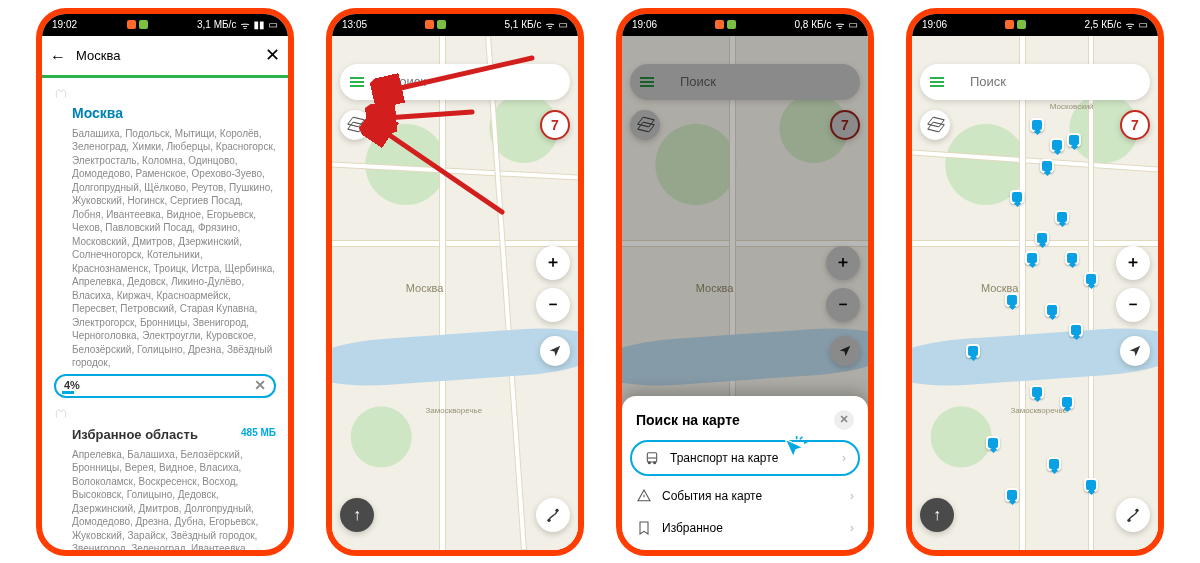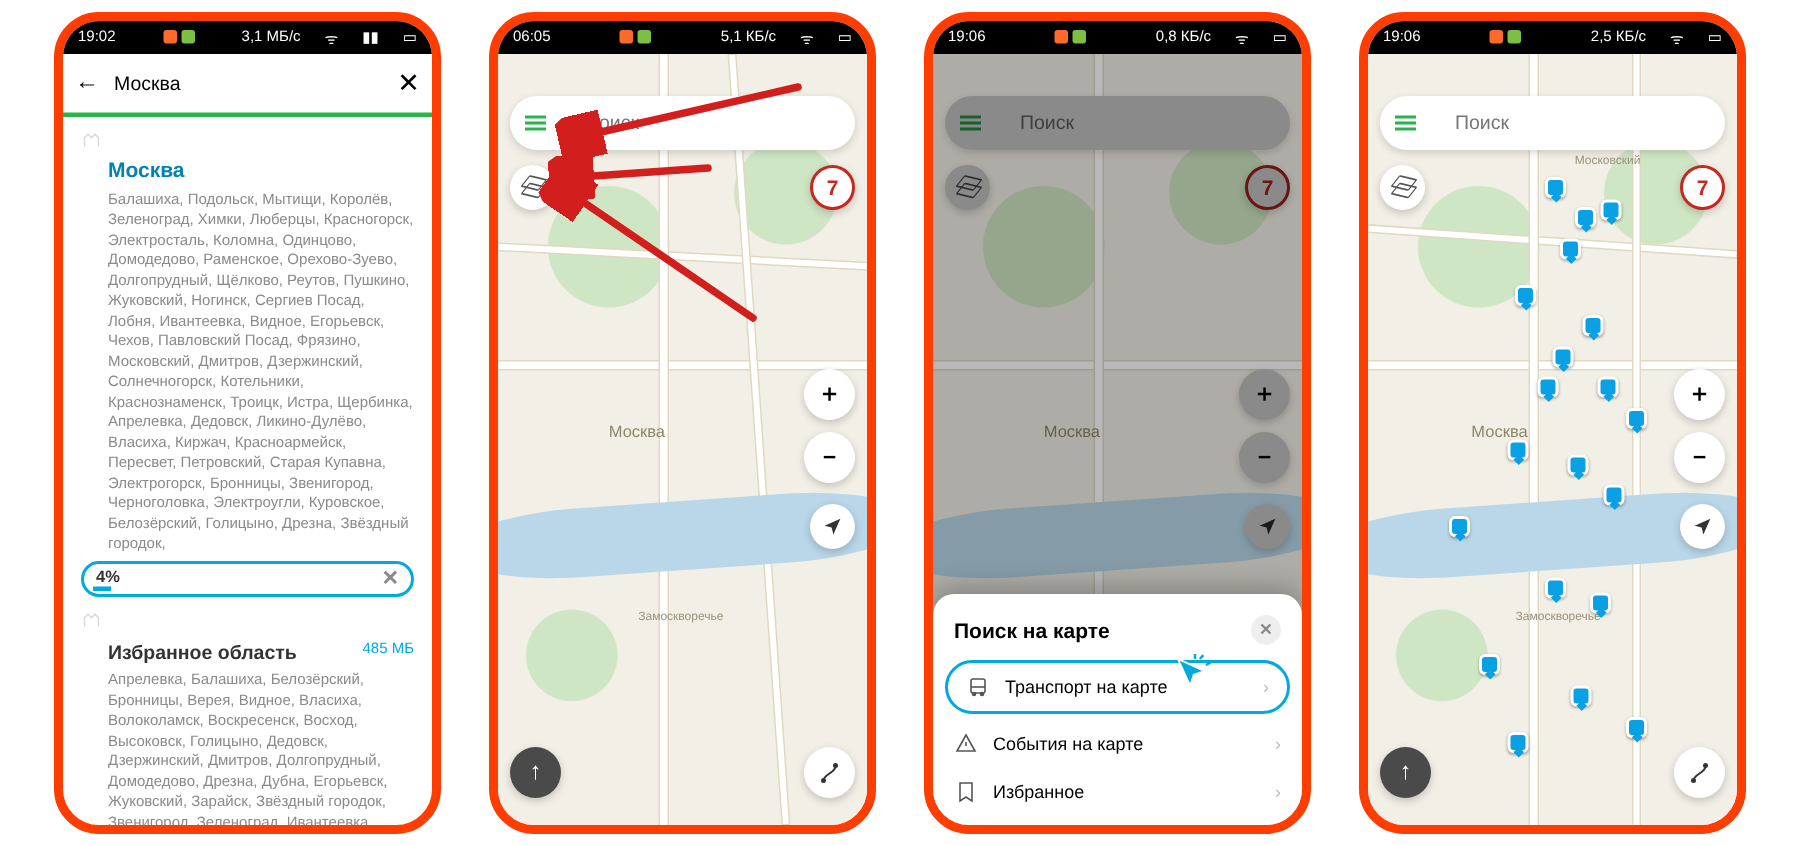--- a/index.html
+++ b/index.html
@@ -13,40 +13,40 @@
     --map2:#e8e2cf;
     --river:#b9d7e8;
     --green2:#cfe6c4;
     --road:#ffffff;
   }
   *{box-sizing:border-box;font-family:-apple-system,Helvetica,Arial,sans-serif}
   body{margin:0;background:#fff;width:1200px;height:563px;display:flex;gap:32px;justify-content:center;align-items:center}
   .phone{width:258px;height:548px;border:6px solid var(--bezel);border-radius:30px;overflow:hidden;position:relative;background:#fff;display:flex;flex-direction:column}
   
   .status{height:22px;background:#000;color:#fff;display:flex;align-items:center;justify-content:space-between;font-size:10px;padding:0 10px;flex-shrink:0}
-  .status .r{display:flex;gap:16px;align-items:center}
+  .status .r{display:flex;gap:4px;align-items:center}
   .status .badges{display:flex;gap:3px;align-items:center}
   .badge{width:9px;height:9px;border-radius:2px}
   
   .topbar{height:42px;border-bottom:3px solid var(--green);display:flex;align-items:center;padding:0 8px;gap:8px;background:#fff;flex-shrink:0}
   .topbar .arrow{font-size:16px;font-weight:700}
   .topbar input{flex:1;border:none;font-size:13px;outline:none;background:transparent}
   .topbar .x{font-size:18px}
   
   .mapbar{position:absolute;top:28px;left:8px;right:8px;height:36px;background:#fff;border-radius:20px;display:flex;align-items:center;padding:16px 10px;gap:24px;box-shadow:0 2px 6px rgba(0,0,0,.15)}
   .hamb{display:flex;flex-direction:column;gap:2px}
   .hamb span{display:block;width:14px;height:2px;background:var(--green)}
   .mapbar input{flex:1;border:none;font-size:13px;outline:none;color:#888;background:transparent}
   .mic{width:10px;height:16px;border:1.5px solid #333;border-radius:6px;position:relative}
   .mic::after{content:"";position:absolute;bottom:-4px;left:3px;width:3px;height:4px;background:#333}
   
   .list{flex:1;overflow:hidden;padding:8px 12px 0 12px;font-size:10px;color:var(--muted);line-height:1.35}
   .list h4{margin:4px 0 4px 0;font-size:14px;color:#0083b3;font-weight:700}
   .list h5{margin:6px 0 4px 0;font-size:13px;color:#333;font-weight:700;display:flex;justify-content:space-between}
-  .list h5 .size{color:var(--accent);font-size:10px;font-weight:400}
+  .list h5 .size{color:var(--accent);font-size:10px;font-weight:700}
   .dl{margin:4px 0 8px 0;border:2px solid var(--accent);border-radius:14px;height:24px;display:flex;align-items:center;padding:0 8px;justify-content:space-between;position:relative}
   .dl .pct{font-size:11px;font-weight:700;color:#333}
   .dl .x2{font-size:14px;font-weight:700}
   .dl .bar{position:absolute;left:6px;bottom:2px;height:3px;width:12px;background:var(--accent)}
   .region-icon{display:inline-block;width:14px;height:14px;vertical-align:middle;margin-right:4px;margin-left:-18px;opacity:.35}
   .list .row{padding-left:18px}
   
   .map{flex:1;position:relative;background:
       radial-gradient(circle at 30% 25%, var(--green2) 0 40px, transparent 41px),
       radial-gradient(circle at 78% 18%, var(--green2) 0 34px, transparent 35px),
@@ -130,21 +130,21 @@
       </h5>
       <div>
         <span>Апрелевка, Балашиха, Белозёрский, Бронницы, Верея, Видное, Власиха, Волоколамск, Воскресенск, Восход, Высоковск, Голицыно, Дедовск, Дзержинский, Дмитров, Долгопрудный, Домодедово, Дрезна, Дубна, Егорьевск, Жуковский, Зарайск, Звёздный городок, Звенигород, Зеленоград, Ивантеевка, Истра, Кашира, Киржач, Клин, Коломна, Королёв, Котельники, Красноармейск, Красногорск, Краснозаводск, Краснознаменск, Кубинка, Куровское, Ликино-Дулёво, Лобня, Лосино-Петровский, Лотошино, Луховицы, Лыткарино, Люберцы, Можайск, Молодёжный, </span>
       </div>
     </div>
   </div>
 </div>
 
 <div class="phone">
   <div class="status">
-    <span>06:05</span>
+    <span>13:05</span>
     <span class="badges">
         <span class="badge" style="background:#ff6a2b"></span>
         <span class="badge" style="background:#7bc043"></span>
       </span>
     <span class="r">
         <span>5,1 КБ/с</span>
         <span>ᯤ</span>
         <span>▭</span>
       </span>
   </div>

